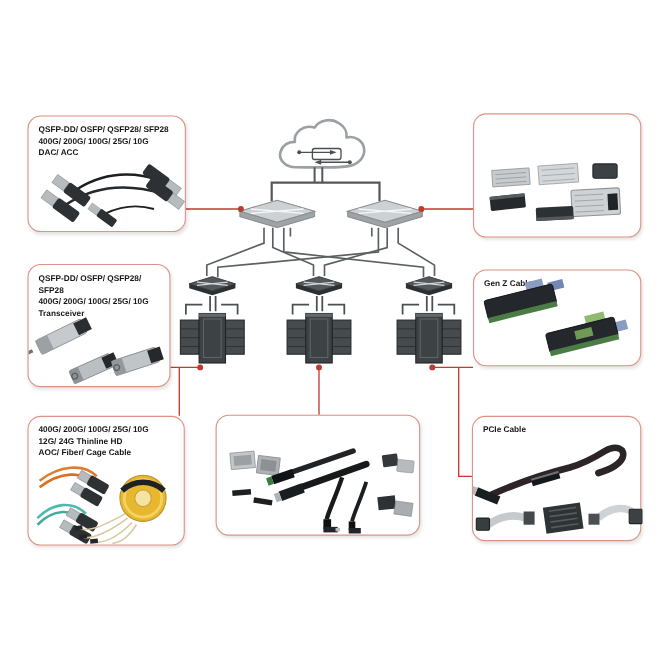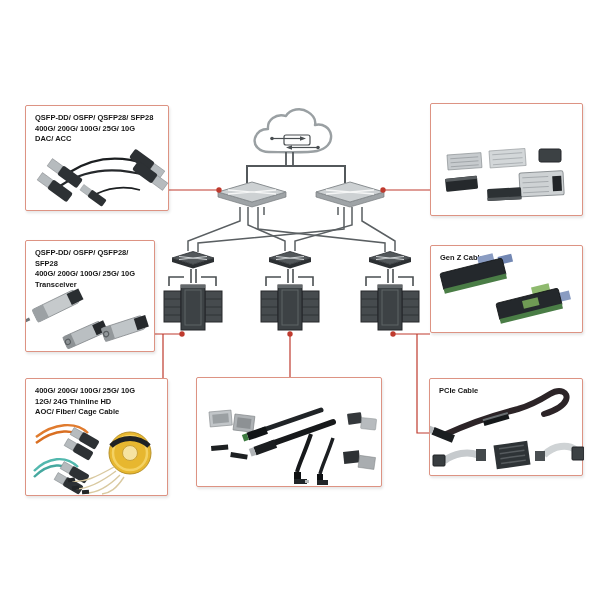--- a/index.html
+++ b/index.html
@@ -1,19 +1,19 @@
 <!DOCTYPE html>
 <html><head>
 <meta charset="utf-8">
 <style>
   html,body{margin:0;padding:0;background:#ffffff;}
   .canvas{position:relative;width:600px;height:600px;background:#ffffff;overflow:hidden;
           font-family:"Liberation Sans",sans-serif;}
   .net{position:absolute;left:0;top:0;}
-  .pbox{position:absolute;box-sizing:border-box;border:1px solid #dd9383;border-radius:2px;
+  .pbox{position:absolute;box-sizing:border-box;border:1px solid #dd9383;border-radius:12px;
         background:#ffffff;box-shadow:1px 2px 3px rgba(0,0,0,0.10);}
   .plabel{padding:7px 9px 0 9px;font-size:7.5px;font-weight:bold;color:#151515;line-height:1.4;}
   .art{position:absolute;left:0;bottom:0;}
 </style>
 </head>
 <body>
 
 <div class="canvas">
 
   <svg class="net" width="600" height="600" viewBox="0 0 600 600">
@@ -271,21 +271,21 @@
       <g transform="translate(100,56) rotate(-14)">
         <rect x="4" y="-16" width="18" height="9" fill="#8fba6f"></rect>
         <rect x="26" y="-4" width="14" height="9" fill="#8a9cc2"></rect>
         <rect x="-34" y="-9" width="64" height="18" rx="2" fill="#24282c" stroke="#101214" stroke-width="0.8"></rect>
         <rect x="-34" y="7" width="64" height="5" fill="#4a7d46"></rect>
         <rect x="-8" y="-5" width="16" height="8" fill="#6f9a54"></rect>
       </g>
     </svg>
   </div>
 
-  <div class="pbox" style="left:429px;top:378px;width:154px;height:98px">
+  <div class="pbox" style="left:429px;top:378px;width:154px;height:114px">
     <div class="plabel">
       <div>PCIe Cable</div>
     </div>
     <svg class="art" width="154" height="90" viewBox="0 0 154 90">
       <path d="M14 50 C40 38,64 30,88 24 C102 20,112 14,120 9 C130 3,139 7,136 15 C133 22,124 26,114 29" fill="none" stroke="#2c2427" stroke-width="6" stroke-linecap="round"></path>
       <g transform="translate(16,51) rotate(22)">
         <rect x="-14" y="-4" width="22" height="8" fill="#1b1e20"></rect>
         <rect x="-19" y="-3.5" width="5" height="7" fill="#b8bcbf"></rect>
       </g>
       <g transform="translate(66,34) rotate(-16)">

